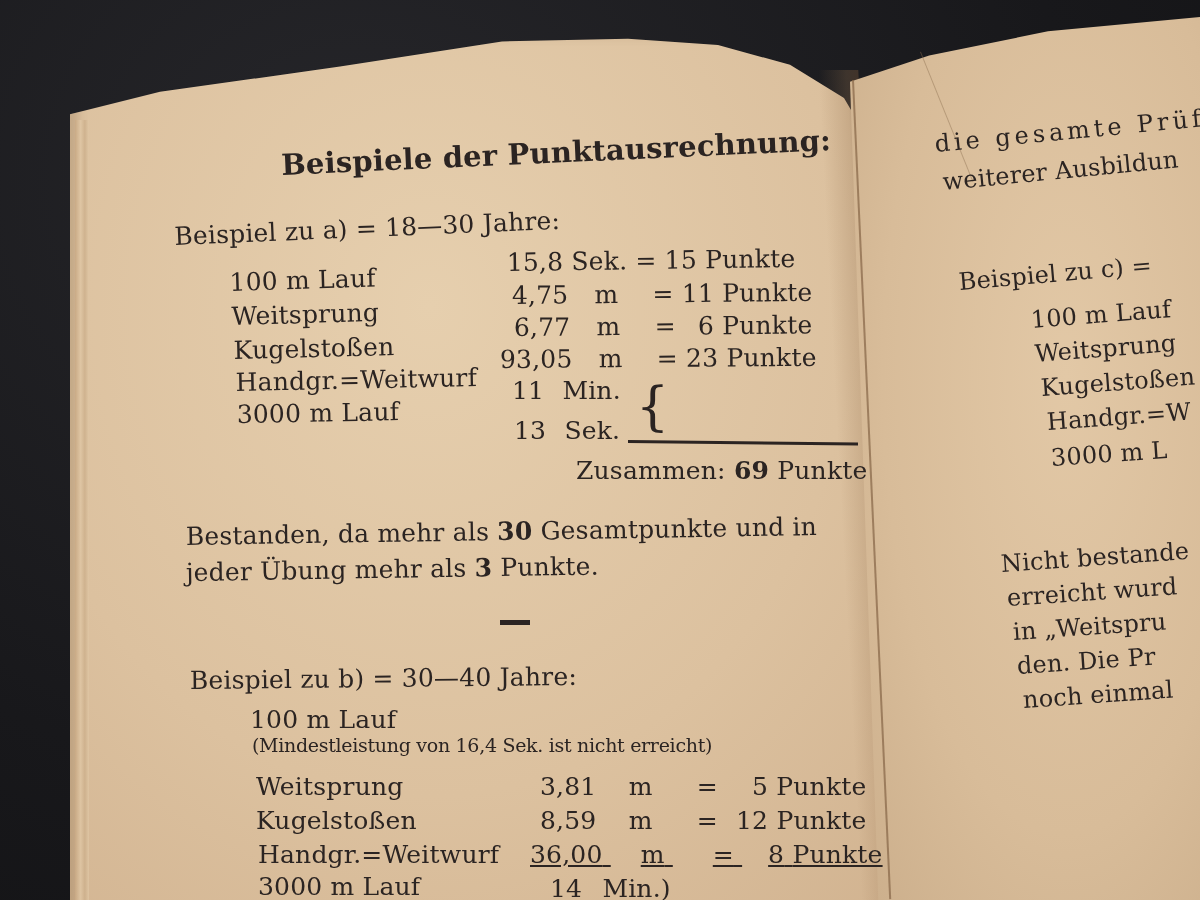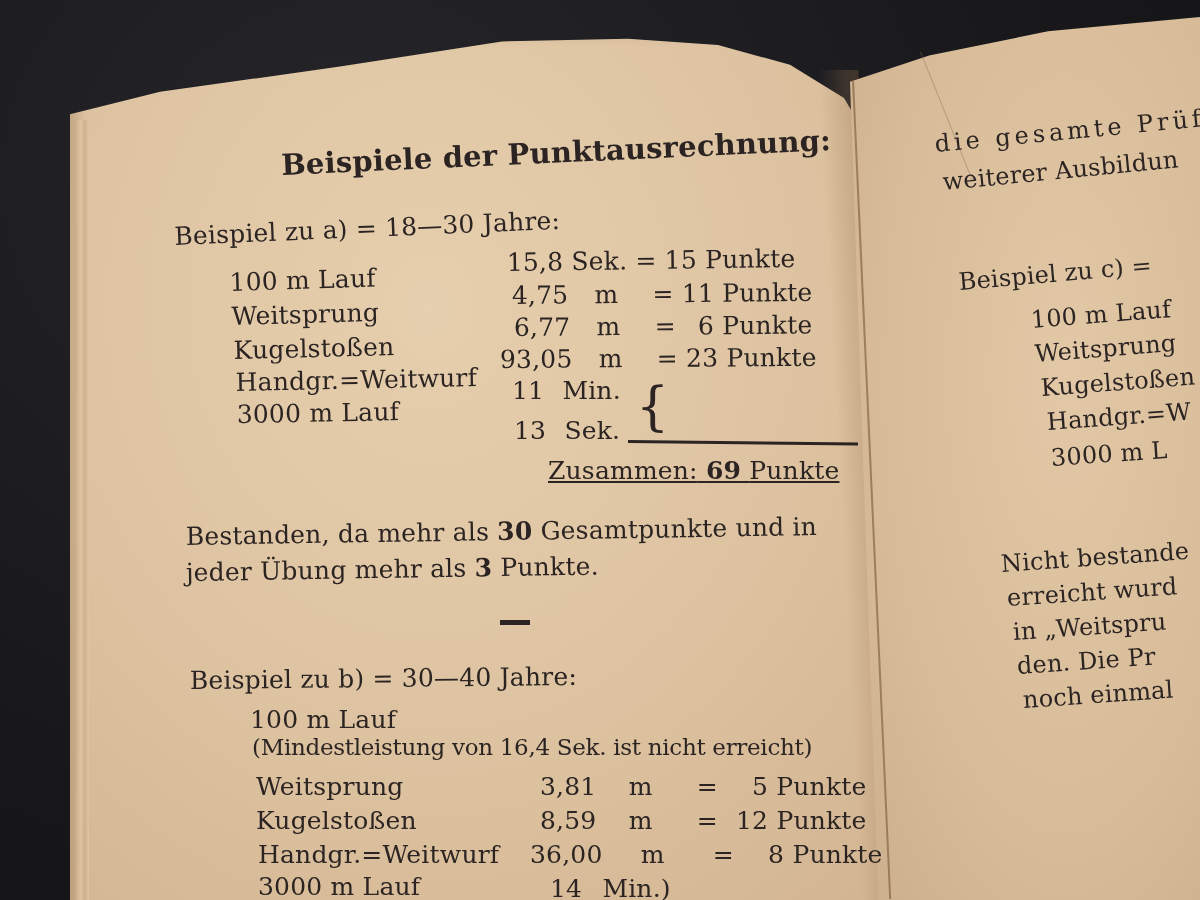--- a/index.html
+++ b/index.html
@@ -190,21 +190,21 @@
     <span>11</span>
     <span style="margin-left:10px;">Min.</span>
   </div>
   <div class="ink t-line" style="left:514px; top:416px;">
     <span>13</span>
     <span style="margin-left:10px;">Sek.</span>
   </div>
   <div class="brace" style="left:636px; top:380px;">{</div>
   <div class="rule" style="left:628px; top:440px; width:230px; transform: rotate(0.6deg);"></div>
 
-  <div class="ink t-line" style="left:548px; top:456px;text-decoration:underline;">
+  <div class="ink t-line" style="left:576px; top:456px;">
     <span>Zusammen:</span>
     <span class="bold">69</span>
     <span>Punkte</span>
   </div>
 
   <div class="ink t-line" style="left:186px; top:522px; transform: rotate(-0.9deg);">
     <span>Bestanden, da mehr als</span>
     <span class="bold">30</span>
     <span>Gesamtpunkte und in</span>
   </div>
@@ -215,21 +215,21 @@
   </div>
 
   <div class="dash" style="left:500px; top:620px;"></div>
 
   <div class="ink t-line" style="left:190px; top:666px; transform: rotate(-0.6deg);">Beispiel zu b) = 30—40 Jahre:</div>
 
   <div class="ink t-line" style="left:250px; top:705px;">
     <span>100 m Lauf</span>
   </div>
 
-  <div class="ink t-line" style="left:252px; top:734px; font-size:23px; letter-spacing:-0.3px;">(Mindestleistung von 16,4 Sek. ist nicht erreicht)</div>
+  <div class="ink t-line" style="left:252px; top:734px; font-size:19px; letter-spacing:-0.3px;">(Mindestleistung von 16,4 Sek. ist nicht erreicht)</div>
 
   <div class="ink t-line" style="left:256px; top:772px;">
     <span>Weitsprung</span>
   </div>
   <div class="ink t-line" style="left:540px; top:772px;">
     <span>3,81</span>
     <span style="margin-left:24px;">m</span>
     <span style="margin-left:36px;">=</span>
     <span style="margin-left:26px;">5</span>
     <span>Punkte</span>
@@ -242,21 +242,21 @@
     <span>8,59</span>
     <span style="margin-left:24px;">m</span>
     <span style="margin-left:36px;">=</span>
     <span style="margin-left:10px;">12</span>
     <span>Punkte</span>
   </div>
 
   <div class="ink t-line" style="left:258px; top:840px;">
     <span>Handgr.=Weitwurf</span>
   </div>
-  <div class="ink t-line" style="left:530px; top:840px;">
+  <div class="ink t-line" style="left:530px; top:840px;text-decoration:underline;">
     <span>36,00</span>
     <span style="margin-left:30px;">m</span>
     <span style="margin-left:40px;">=</span>
     <span style="margin-left:26px;">8</span>
     <span>Punkte</span>
   </div>
 
   <div class="ink t-line" style="left:258px; top:872px;">
     <span>3000 m Lauf</span>
   </div>

